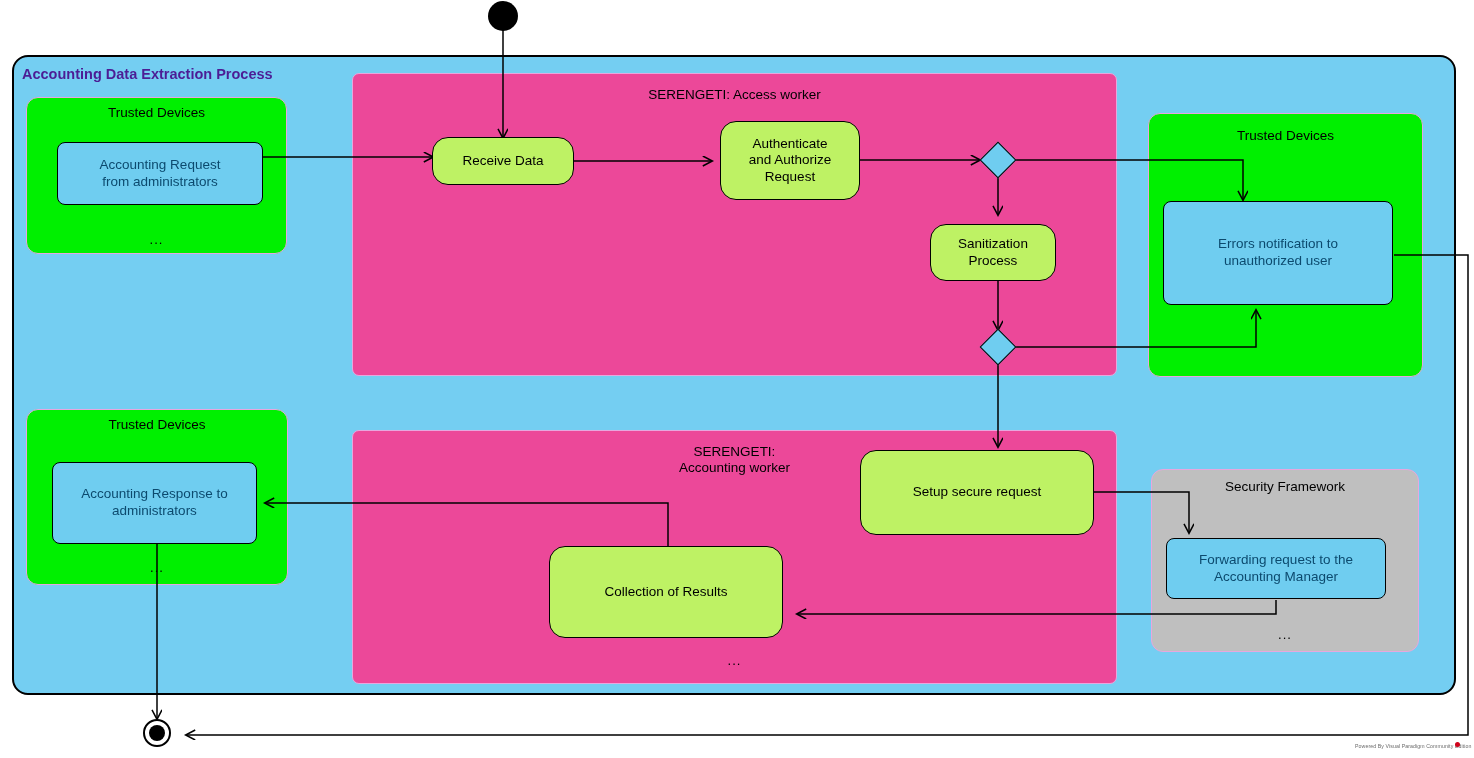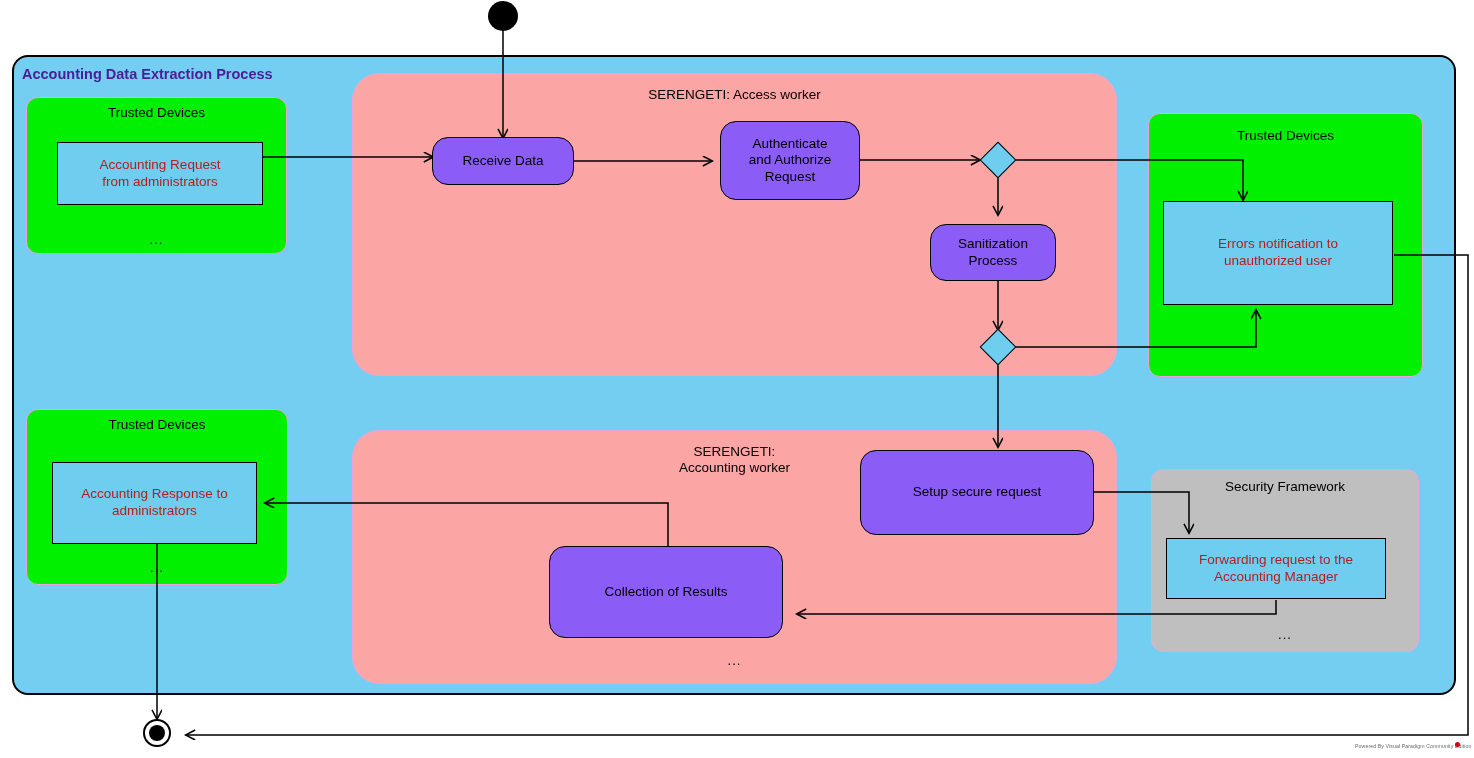--- a/index.html
+++ b/index.html
@@ -12,23 +12,23 @@
     position:absolute;
     border-radius:14px;
     box-sizing:border-box;
   }
   .outer-process{
     background:#74CEF2;
     border:2px solid #000000;
     border-radius:16px;
   }
   .lane{
-    background:#fca5a5;
+    background:#ec4899;
     border:1px solid #E7A7DE;
-    border-radius:27px;
+    border-radius:7px;
   }
   .trusted{
     background:#00F000;
     border:1px solid #E7A7DE;
     border-radius:12px;
   }
   .secframework{
     background:#BFBFBF;
     border:1px solid #E7A7DE;
     border-radius:12px;
@@ -54,42 +54,42 @@
     left:0;right:0;
     text-align:center;
     font-size:13px;
     color:#000;
     letter-spacing:1px;
   }
 
   
   .action{
     position:absolute;
-    background:#8b5cf6;
+    background:#bef264;
     border:1.6px solid #000000;
     border-radius:16px;
     box-sizing:border-box;
     display:flex;align-items:center;justify-content:center;
     text-align:center;
     font-size:13.5px;
     color:#000;
     line-height:1.22;
     white-space:pre-line;
     padding:2px 12px;
   }
   .objnode{
     position:absolute;
     background:#6FCDF0;
     border:1.8px solid #000000;
-    border-radius:0;
+    border-radius:8px;
     box-sizing:border-box;
     display:flex;align-items:center;justify-content:center;
     text-align:center;
     font-size:13.5px;
-    color:#b91c1c;
+    color:#0c4a6e;
     line-height:1.25;
     white-space:pre-line;
     padding:2px 5px;
   }
   .initial-node{
     position:absolute;
     background:#000000;
     border-radius:50%;
   }
   .final-node{

